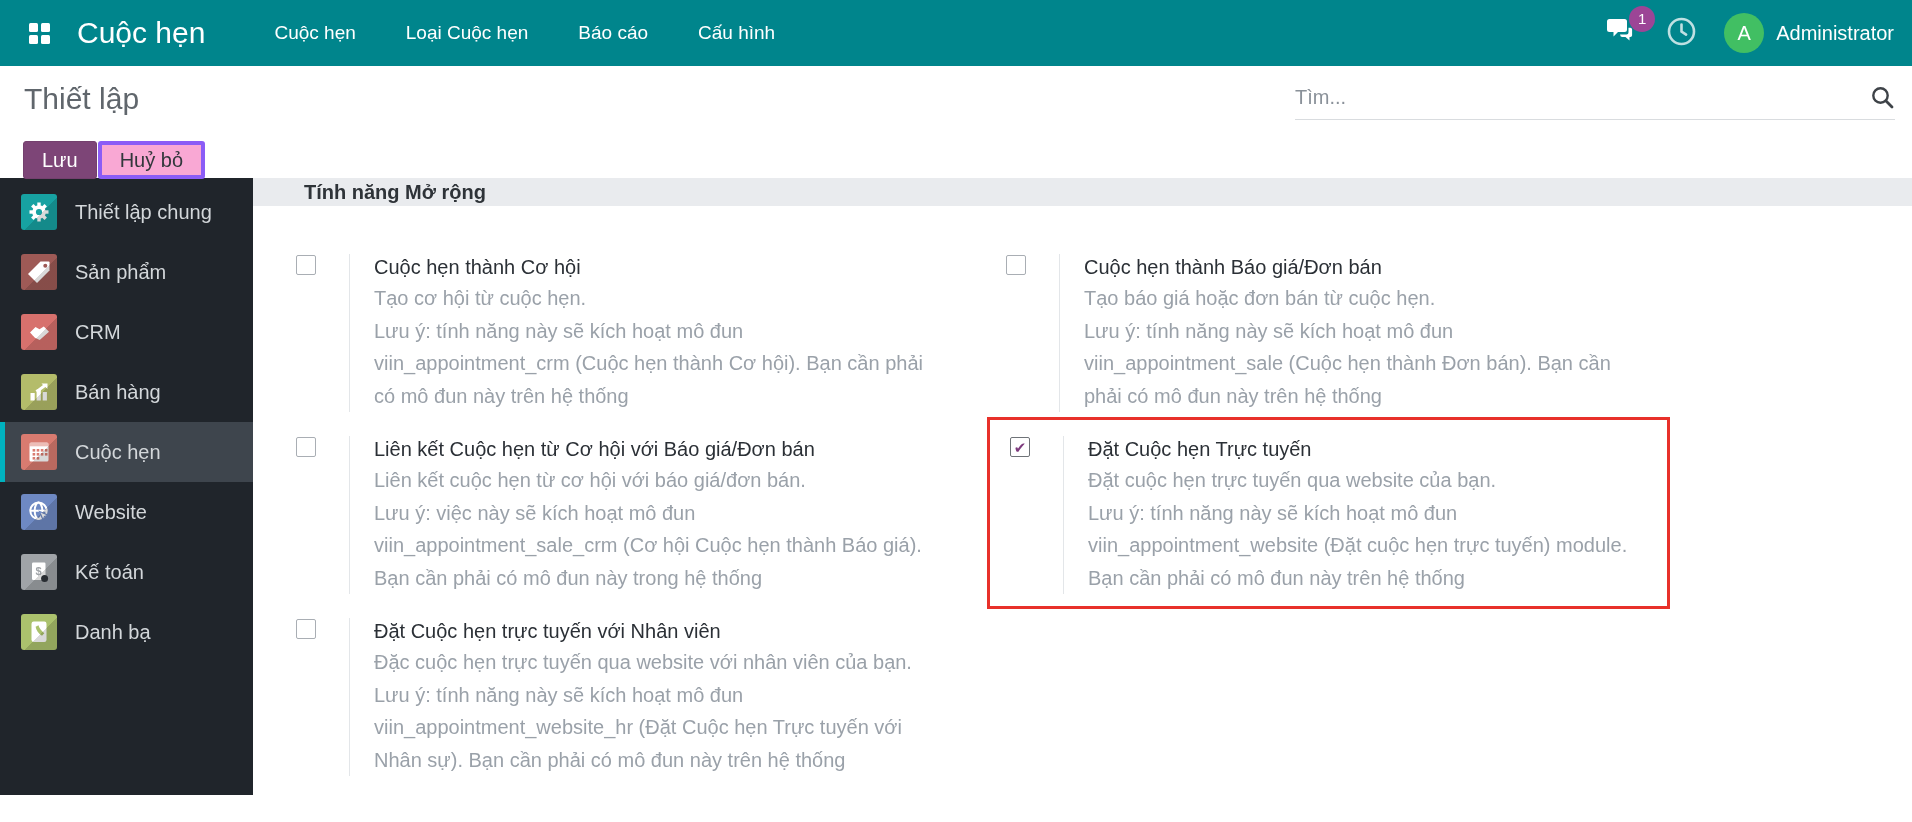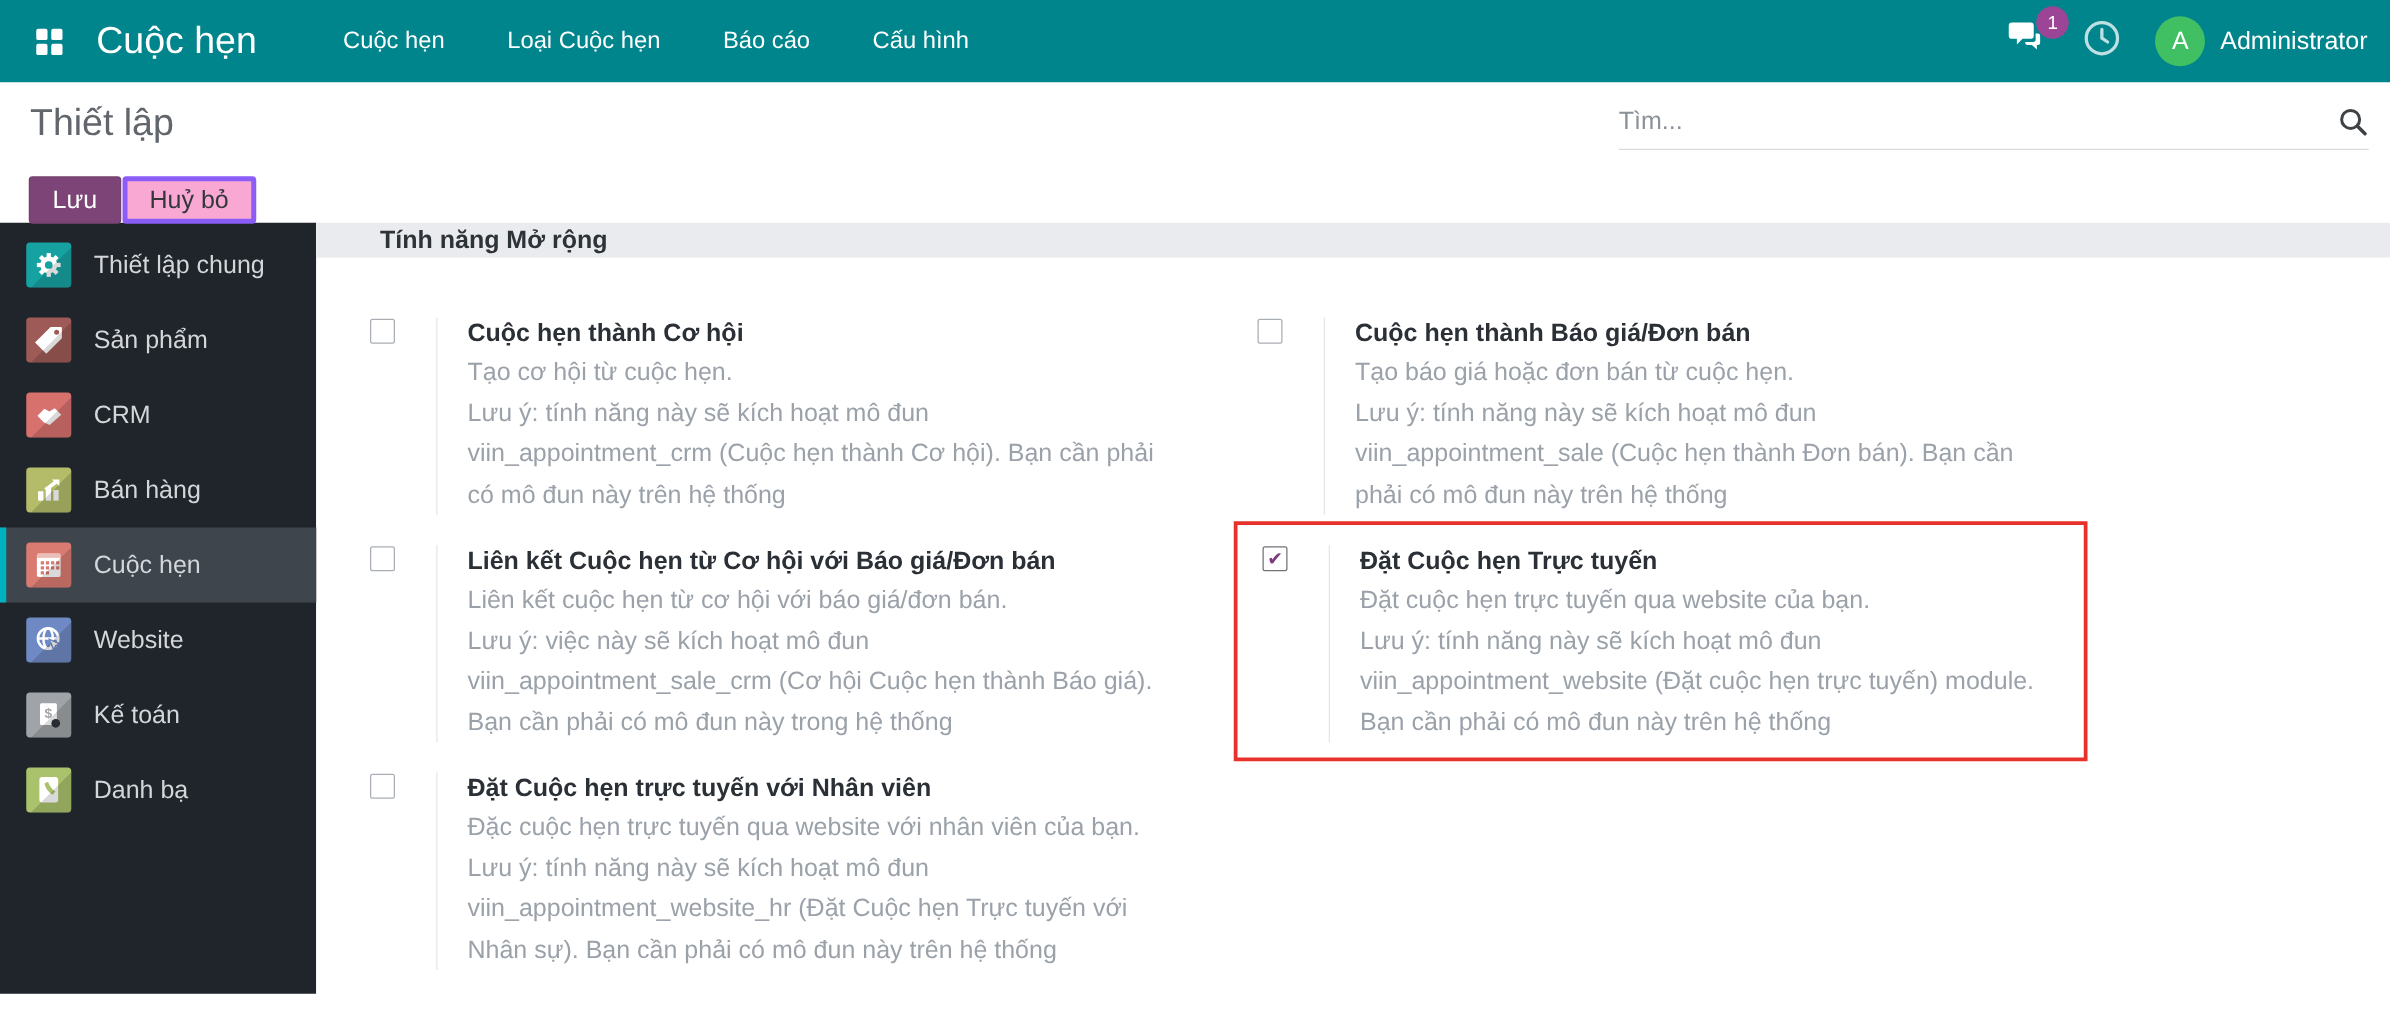--- a/index.html
+++ b/index.html
@@ -50,21 +50,21 @@
           font-size:20px; font-weight:bold; color:#2e3338;text-align:center; }
   .settings-grid { display:grid; grid-template-columns:690px 690px; column-gap:20px; row-gap:24px;
                    padding:48px 0 0 40px; align-items:start; }
   .setting { display:flex; }
   .cb-cell { width:56px; flex:none; padding-top:1px; }
   .cb { width:20px; height:20px; margin-left:3px; border:1px solid #a9aeb4; background:#fff; border-radius:2px;
         display:flex; align-items:center; justify-content:center; cursor:pointer; }
   .cb.checked { border-color:#6f7378; }
   .cb.checked::after { content:"\2714"; color:#7d3a7d; font-size:15px; line-height:1; }
   .text-cell { flex:1; border-left:1px solid #e3e6e9; padding-left:24px; }
-  .s-title { font-size:20px; font-weight:bold; color:#2b3036; line-height:26px; cursor:pointer; }
+  .s-title { font-size:20px; font-weight:normal; color:#2b3036; line-height:26px; cursor:pointer; }
   .s-desc { font-size:20px; color:#9aa1a9; line-height:32.5px; margin-top:2px; }
   .setting.highlighted { border:3px solid #e8312a; padding:16px 0 12px 17px; margin:-19px 23px -15px -16px; }
 </style>
 </head>
 <body>
 
 <div class="topbar">
   <div class="apps-grid">
       <div></div>
       <div></div>

